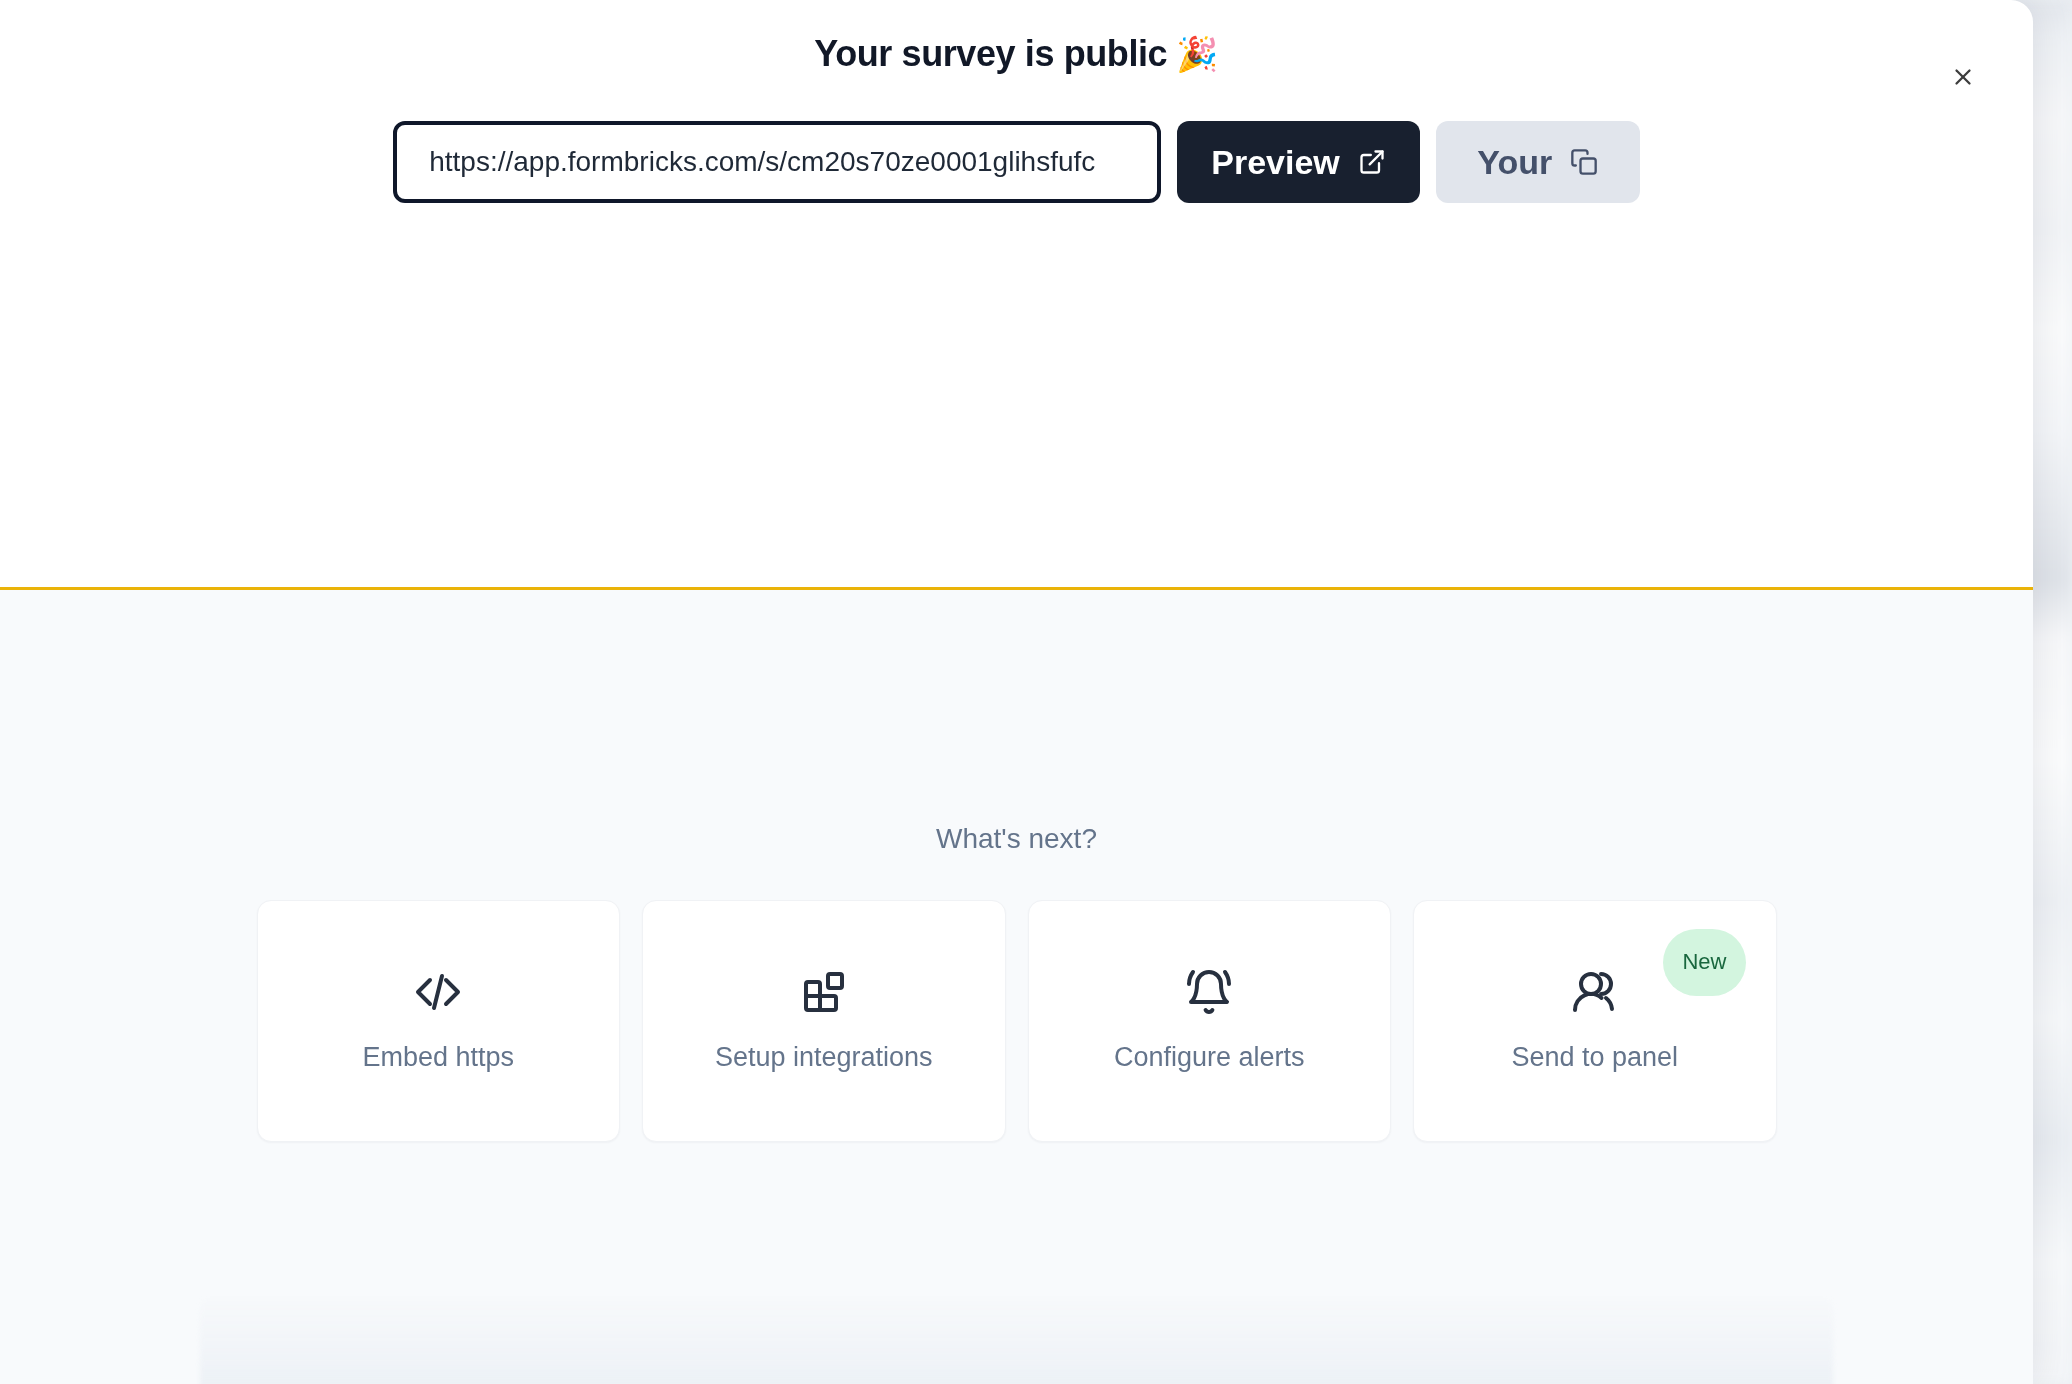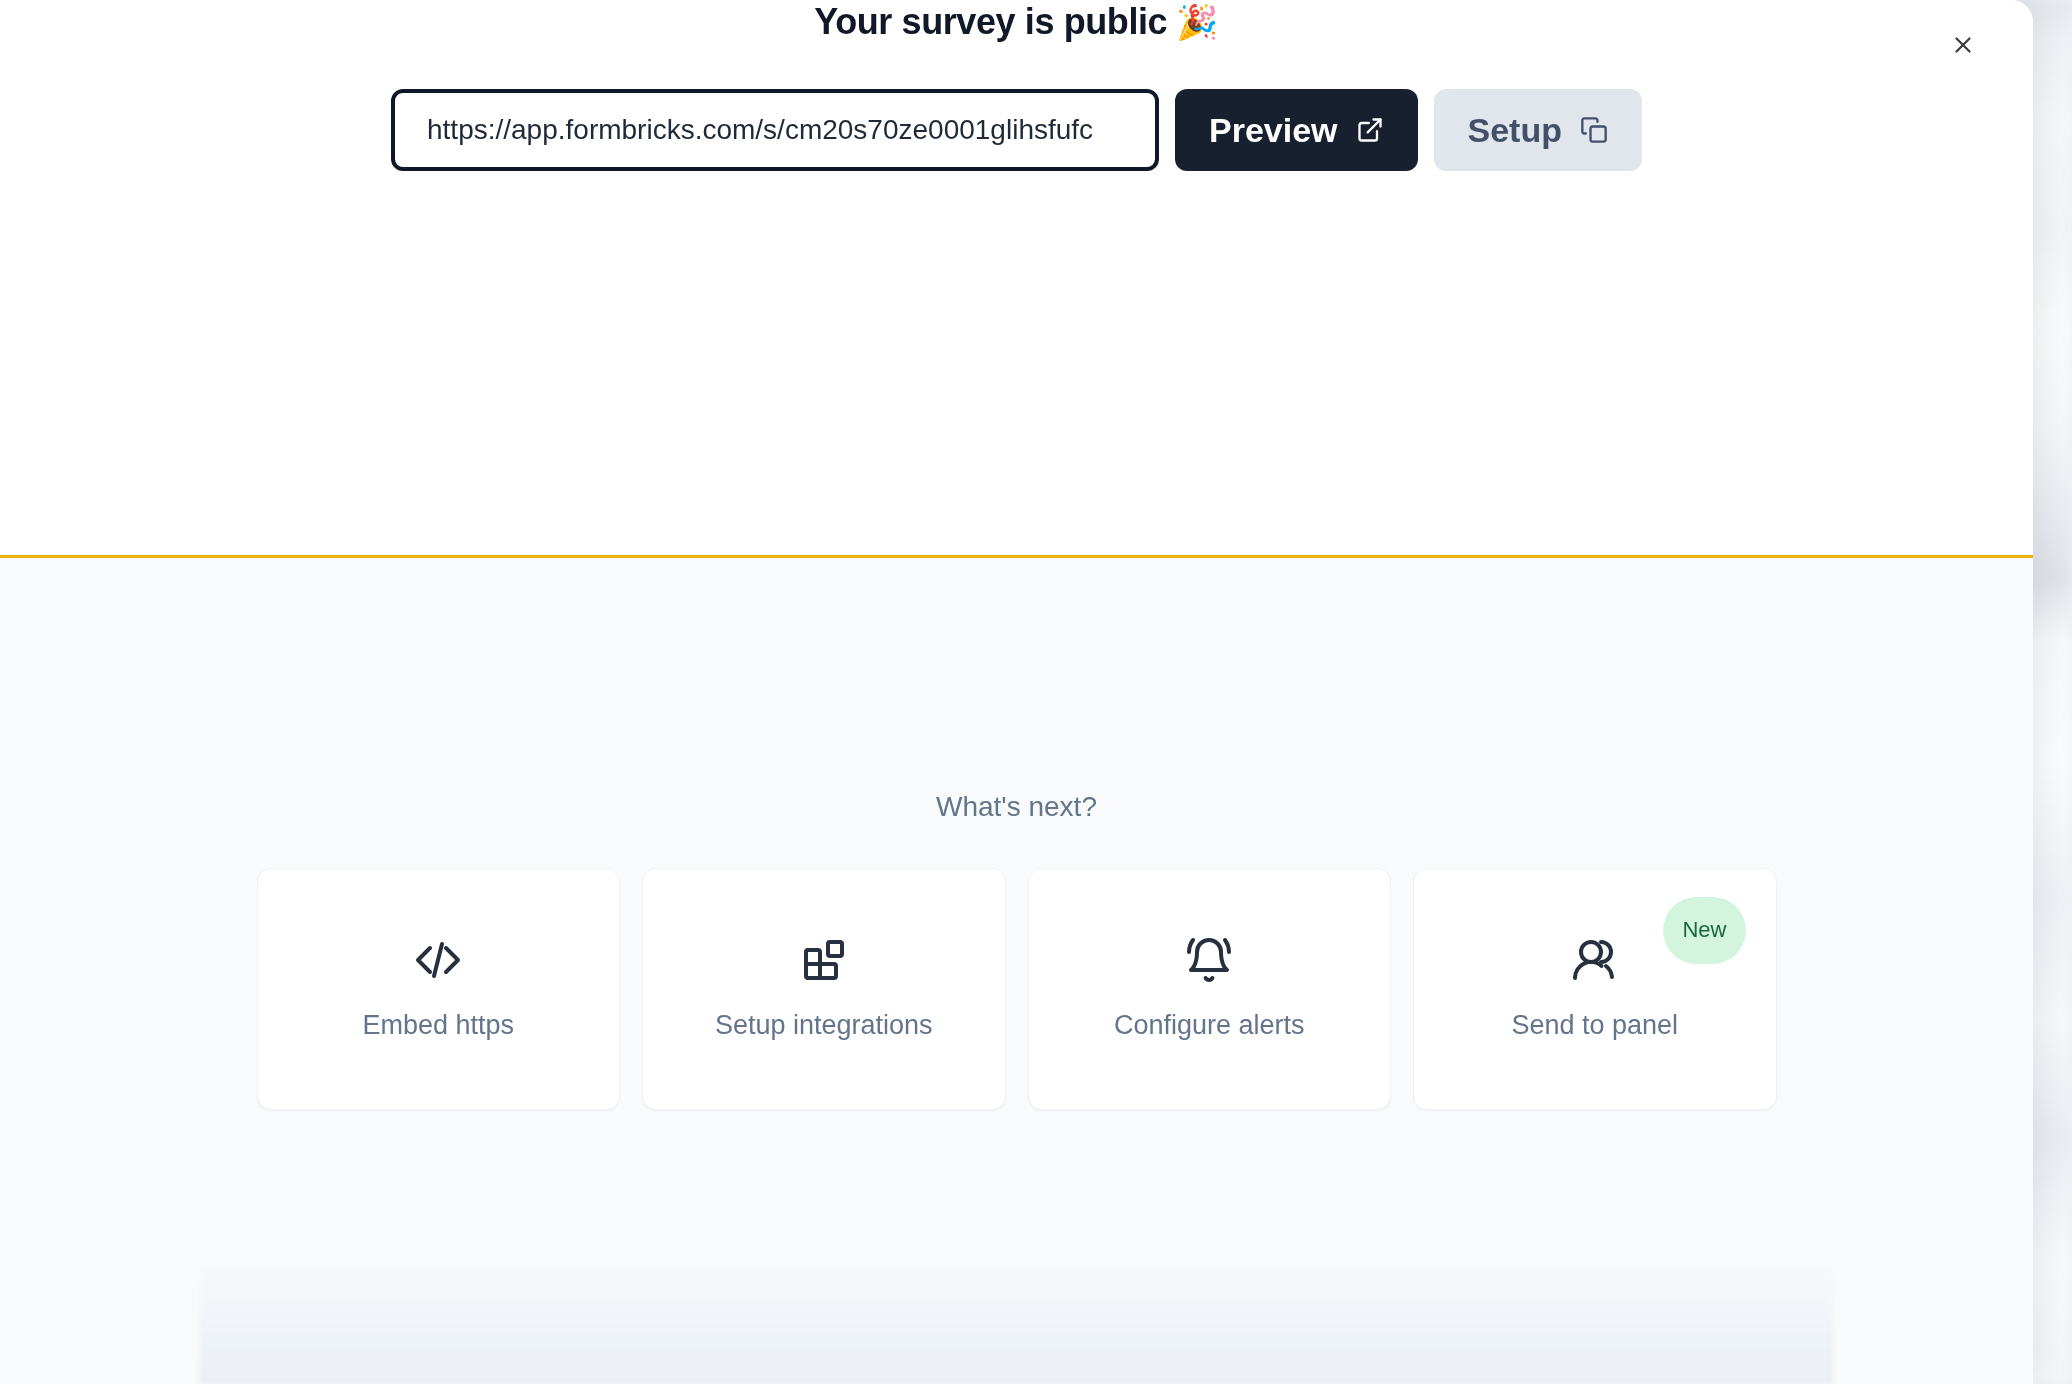--- a/index.html
+++ b/index.html
@@ -66,20 +66,21 @@
   }
   .close-button svg { display: block; }
 
   .title {
     text-align: center;
     font-size: 36px;
     font-weight: 700;
     color: #111827;
     letter-spacing: -0.4px;
     line-height: 1.2;
+    margin-top: 32px;
   }
   .title .emoji { font-size: 34px; }
 
   .share-row {
     margin-top: 46px;
     display: flex;
     justify-content: center;
     align-items: center;
     gap: 16px;
   }
@@ -240,21 +241,21 @@
         <span>
           <svg width="28" height="28" viewBox="0 0 24 24" fill="none" stroke="currentColor" stroke-width="2" stroke-linecap="round" stroke-linejoin="round">
             <path d="M18 13v6a2 2 0 0 1-2 2H5a2 2 0 0 1-2-2V8a2 2 0 0 1 2-2h6"></path>
             <polyline points="15 3 21 3 21 9"></polyline>
             <line x1="10" y1="14" x2="21" y2="3"></line>
           </svg>
         </span>
       </button>
 
       <button class="btn btn-copy">
-        <span>Setup</span>
+        <span>Your</span>
         <span>
           <svg width="28" height="28" viewBox="0 0 24 24" fill="none" stroke="currentColor" stroke-width="2" stroke-linecap="round" stroke-linejoin="round">
             <rect x="9" y="9" width="13" height="13" rx="2" ry="2"></rect>
             <path d="M5 15H4a2 2 0 0 1-2-2V4a2 2 0 0 1 2-2h9a2 2 0 0 1 2 2v1"></path>
           </svg>
         </span>
       </button>
 
     </div>
   </div>

